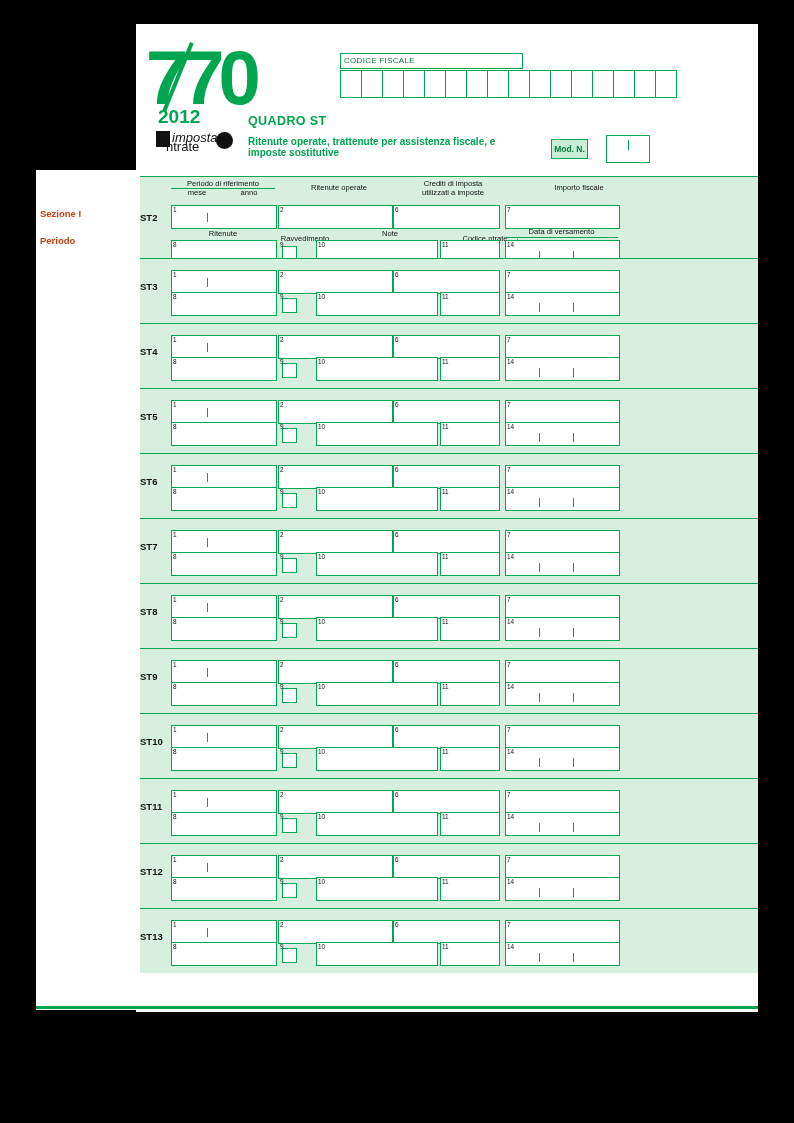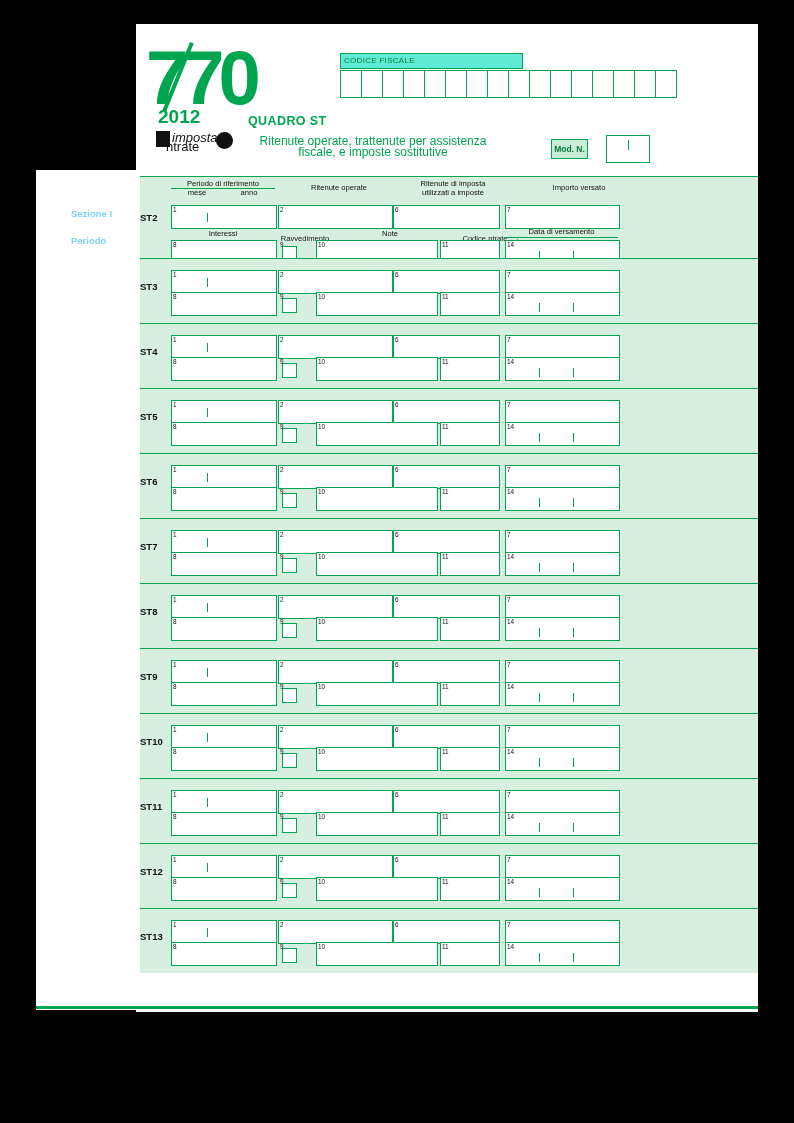--- a/index.html
+++ b/index.html
@@ -15,38 +15,38 @@
   .logo .seven{position:absolute;left:0;top:0;font-size:76px;font-weight:bold;color:#00a550;letter-spacing:-6px;font-family:"Liberation Sans",sans-serif;}
   .logo .slash{position:absolute;left:30px;top:6px;width:4px;height:74px;background:#00a550;transform:rotate(22deg);}
   .logo .year{position:absolute;left:12px;top:72px;font-size:19px;font-weight:bold;color:#00a550;}
   .logo .ag{position:absolute;left:8px;top:94px;width:84px;height:26px;}
   .logo .ag .txt{position:absolute;left:18px;top:2px;font-size:13px;font-style:italic;color:#111;}
   .logo .ag .txt2{position:absolute;left:12px;top:11px;font-size:13px;color:#111;font-weight:500;}
   .logo .ag .circ{position:absolute;left:62px;top:4px;width:17px;height:17px;border-radius:50%;background:#111;}
   .logo .ag .sq{position:absolute;left:2px;top:3px;width:14px;height:16px;background:#111;}
 
   
-  .cfbox{position:absolute;left:340px;top:53px;width:181px;height:14px;background:#5eead4;border:1px solid #00a550;}
+  .cfbox{position:absolute;left:340px;top:53px;width:181px;height:14px;background:#ffffff;border:1px solid #00a550;}
   .cfbox span{font-size:8px;color:#0a7a3c;padding-left:3px;line-height:14px;display:block;letter-spacing:.3px;}
   .cfcells{position:absolute;left:340px;top:70px;height:26px;display:flex;}
   .cfcells .c{width:20px;height:26px;border-right:1px solid #00a550;}
   .cfcells{border:1px solid #00a550;border-left:1px solid #00a550;}
   .cfcells .c:last-child{border-right:none;}
 
   
   .quadro{position:absolute;left:248px;top:114px;font-size:12.5px;font-weight:bold;color:#00a550;letter-spacing:.4px;}
-  .quadro-sub{position:absolute;left:248px;top:136px;font-size:12px;font-weight:normal;color:#00a550;line-height:11px;width:250px;text-align:center;}
+  .quadro-sub{position:absolute;left:248px;top:136px;font-size:10px;font-weight:bold;color:#00a550;line-height:11px;width:250px;}
 
   .modn{position:absolute;left:551px;top:139px;width:35px;height:18px;border:1px solid #00a550;background:#c9ecd6;}
   .modn span{display:block;line-height:18px;text-align:center;font-size:8.5px;color:#0a7a3c;font-weight:bold;}
   .modnbox{position:absolute;left:606px;top:135px;width:42px;height:26px;border:1px solid #00a550;}
   .modnbox .mid{position:absolute;left:50%;top:4px;width:1px;height:10px;background:#00a550;}
 
   
-  .sezione{position:absolute;left:36px;top:208px;width:120px;color:#7dd3fc;margin-left:31px;}
+  .sezione{position:absolute;left:36px;top:208px;width:120px;color:#c2410c;}
   .sezione .l1{font-size:9.5px;font-weight:bold;padding-left:4px;}
   .sezione .l2{font-size:9.5px;font-weight:bold;padding-left:4px;margin-top:16px;}
 
   
   .tbl{position:absolute;left:140px;top:176px;width:618px;}
   .rowhead{position:relative;height:34px;border-top:1px solid #00a550;border-bottom:1px solid #00a550;}
   .code{position:absolute;left:-1px;font-size:9.5px;font-weight:bold;color:#111;}
 
   .hdr-title{position:absolute;left:33px;top:4px;font-size:9.3px;color:#111;}
   .hdr-sub{position:absolute;left:33px;top:15px;font-size:7.6px;color:#111;}
@@ -123,39 +123,39 @@
 
   <div class="tbl" id="tbl">
       <div class="block" style="height: 81px;">
     <div class="band"></div>
     <div class="lbl" style="top:35px">ST2</div>
 
       <div class="colhdr" style="left:31px;top:2px;width:104px">Periodo di riferimento</div>
       <div class="colhdr" style="left:31px;top:11px;width:52px">mese</div>
       <div class="colhdr" style="left:83px;top:11px;width:52px">anno</div>
       <div class="colhdr" style="left:140px;top:6px;width:118px">Ritenute operate</div>
-      <div class="colhdr" style="left:254px;top:2px;width:118px">Ritenute di imposta</div>
+      <div class="colhdr" style="left:254px;top:2px;width:118px">Crediti di imposta</div>
       <div class="colhdr" style="left:254px;top:11px;width:118px">utilizzati a imposte</div>
-      <div class="colhdr" style="left:380px;top:6px;width:118px">Importo versato</div>
+      <div class="colhdr" style="left:380px;top:6px;width:118px">Importo fiscale</div>
       <div style="position:absolute;left:31px;top:11px;width:104px;border-top:1px solid #00a550;height:0"></div>
 
     <div class="inp" style="left:31px;top:28px;width:104px;height:22px"></div>
     <div class="sep" style="left:67px;top:36px"></div>
     <div class="fnum" style="left:33px;top:29px">1</div>
 
     <div class="inp" style="left:138px;top:28px;width:113px;height:22px"></div>
     <div class="fnum" style="left:140px;top:29px">2</div>
 
     <div class="inp" style="left:253px;top:28px;width:105px;height:22px"></div>
     <div class="fnum" style="left:255px;top:29px">6</div>
 
     <div class="inp" style="left:365px;top:28px;width:113px;height:22px"></div>
     <div class="fnum" style="left:367px;top:29px">7</div>
 
-      <div class="colhdr" style="left:31px;top:52px;width:104px">Interessi</div>
+      <div class="colhdr" style="left:31px;top:52px;width:104px">Ritenute</div>
       <div class="colhdr" style="left:120px;top:57px;width:90px">Ravvedimento</div>
       <div class="colhdr" style="left:205px;top:52px;width:90px">Note</div>
       <div class="colhdr" style="left:290px;top:57px;width:110px">Codice ntrate</div>
       <div class="colhdr" style="left:365px;top:50px;width:113px">Data di versamento</div>
       <div class="colhdr" style="left:365px;top:60px;width:36px">giorno</div>
       <div class="colhdr" style="left:403px;top:60px;width:36px">mese</div>
       <div class="colhdr" style="left:441px;top:60px;width:36px">anno</div>
       <div style="position:absolute;left:365px;top:60px;width:113px;border-top:1px solid #00a550;height:0"></div>
 
     <div class="inp" style="left:31px;top:63px;width:104px;height:22px"></div>

